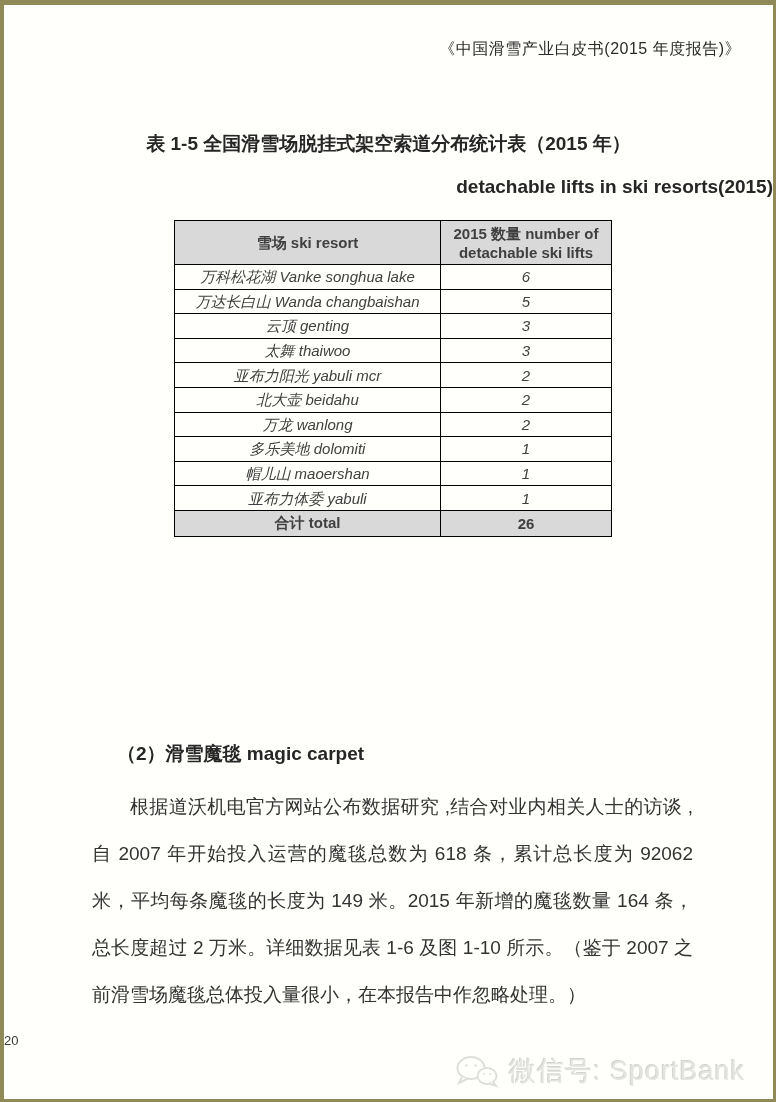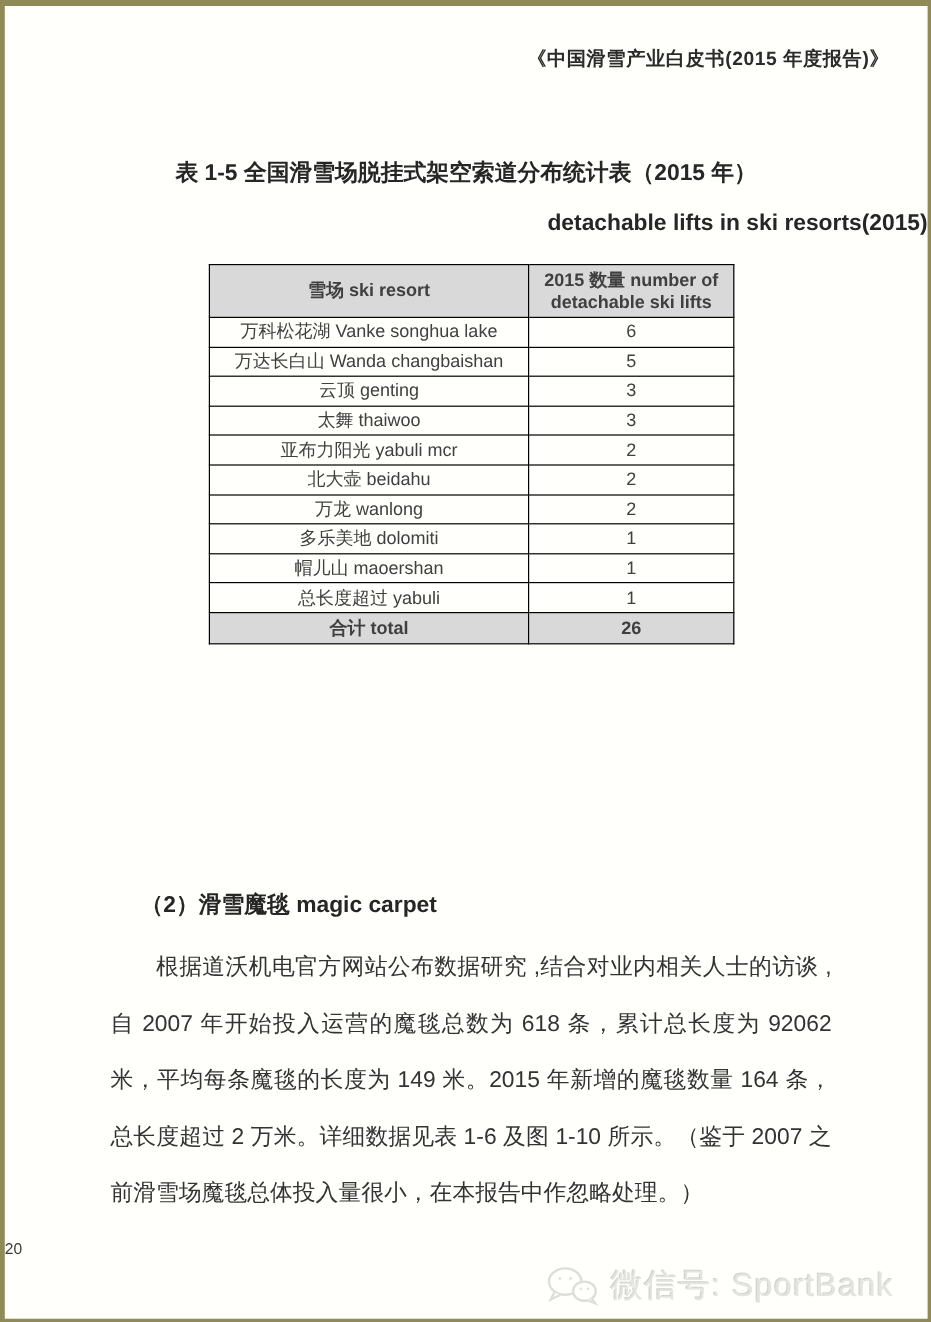--- a/index.html
+++ b/index.html
@@ -16,21 +16,21 @@
     border-right: 3px solid #8f8a58;
     border-bottom: 3px solid #8f8a58;
     overflow: hidden;
   }
 
   .doc-header {
     position: absolute;
     top: 34px;
     right: 32px;
     font-size: 16px;
-    font-weight: bold;
+    font-weight: normal;
     color: #2b2b2b;
     letter-spacing: 0.5px;
     margin-left: 12px;
   }
 
   .table-title-zh {
     position: absolute;
     top: 126px;
     left: 0;
     width: 100%;
@@ -70,21 +70,21 @@
   }
   table.data-table col.c1 { width: 266px; }
   table.data-table col.c2 { width: 171px; }
   table.data-table thead th {
     background: #d9d9d9;
     font-weight: bold;
     height: 44px;
     line-height: 19px;
     font-size: 15px;
   }
-  table.data-table tbody td { height: 24.6px; line-height: 21px; }
+  table.data-table tbody td { height: 24.6px; line-height: 21px; font-style: italic; }
   table.data-table tfoot td {
     background: #d9d9d9;
     font-weight: bold;
     height: 26px;
     margin-left: 32px;
   }
 
   .body-paragraph {
     position: absolute;
     left: 88px;
@@ -186,21 +186,21 @@
         </tr>
         <tr>
           <td>多乐美地 dolomiti</td>
           <td>1</td>
         </tr>
         <tr>
           <td>帽儿山 maoershan</td>
           <td>1</td>
         </tr>
         <tr>
-          <td>总长度超过 yabuli</td>
+          <td>亚布力体委 yabuli</td>
           <td>1</td>
         </tr>
       </tbody>
     <tfoot>
       <tr>
         <td>合计 total</td>
         <td>26</td>
       </tr>
     </tfoot>
   </table>

